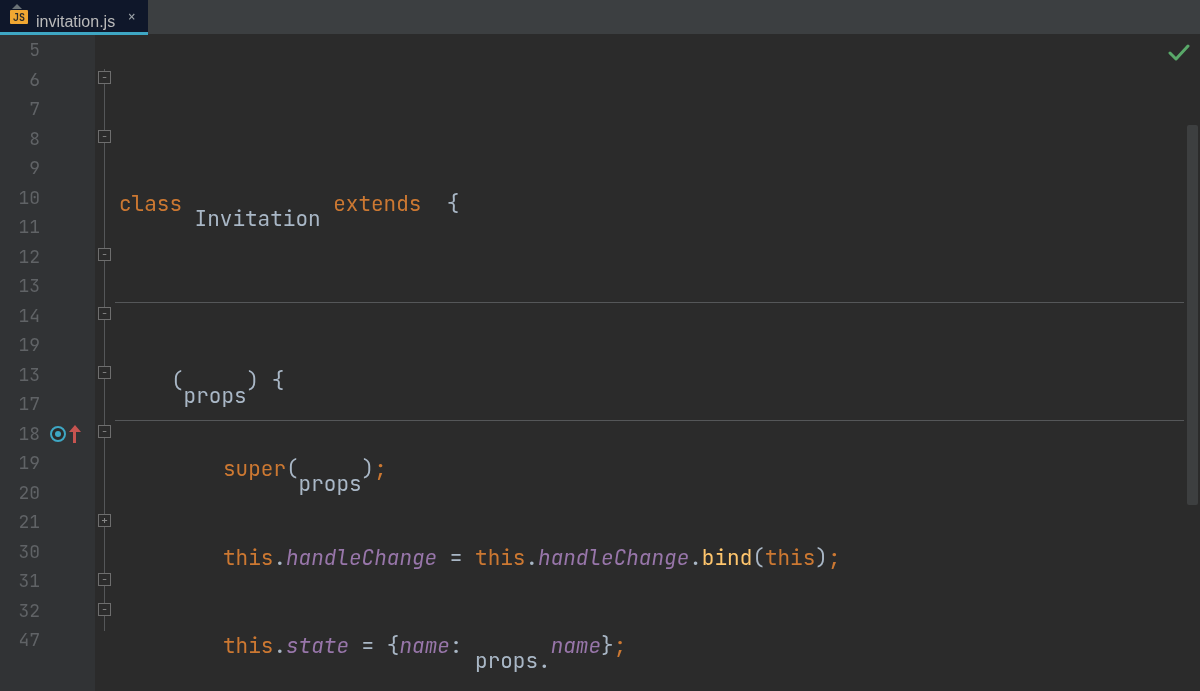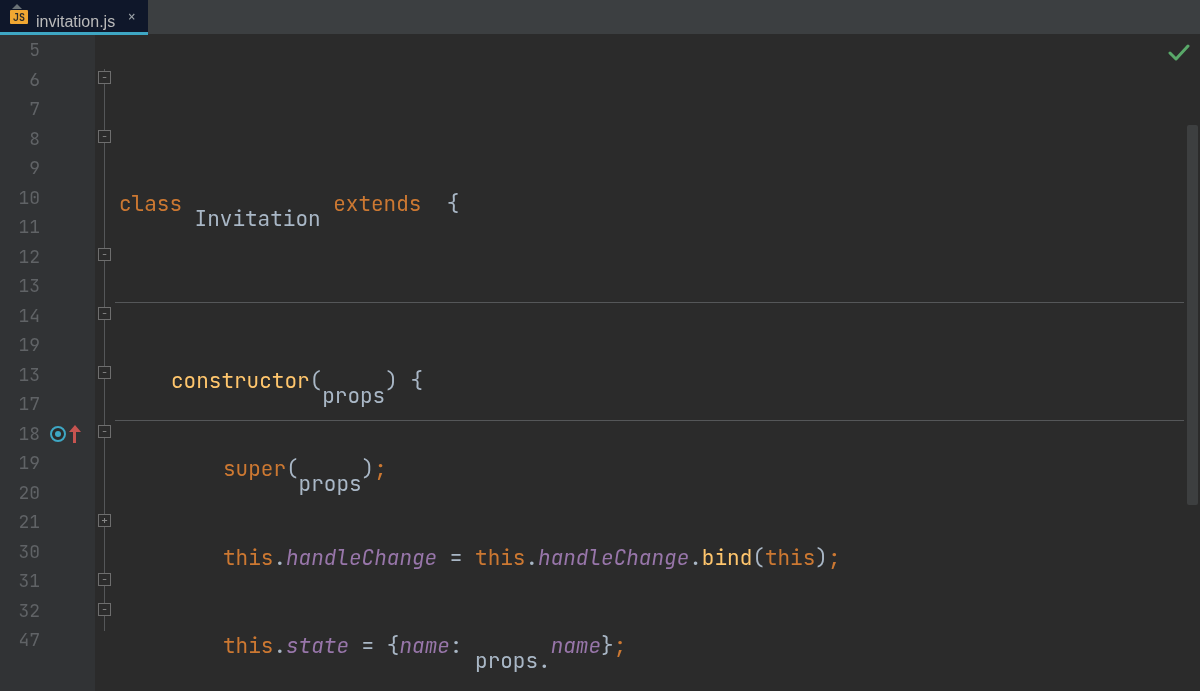--- a/index.html
+++ b/index.html
@@ -334,21 +334,21 @@
     <div class="fold-btn" style="top:568px;">−</div>
   </div>
 
   <div class="hr-sep" style="top:267px;"></div>
   <div class="hr-sep" style="top:385px;"></div>
 
   <div class="code">
     <div class="coderow"></div>
     <div class="coderow"><span class="kw">class</span><span> </span><span class="id">Invitation</span><span> </span><span class="kw">extends</span><span> </span><span> </span><span class="brace">{</span></div>
     <div class="coderow"></div>
-    <div class="coderow"><span class="indent w1"></span><span class="fn">constructor</span><span class="paren">(</span><span class="id">props</span><span class="paren">)</span><span> </span><span class="brace">{</span></div>
+    <div class="coderow"><span class="indent w1"></span><span class="paren">(</span><span class="id">props</span><span class="paren">)</span><span> </span><span class="brace">{</span></div>
     <div class="coderow"><span class="indent w2"></span><span class="kw">super</span><span class="paren">(</span><span class="id">props</span><span class="paren">)</span><span class="semi">;</span></div>
     <div class="coderow"><span class="indent w2"></span><span class="kw">this</span><span class="punc">.</span><span class="prop">handleChange</span><span class="punc"> = </span><span class="kw">this</span><span class="punc">.</span><span class="prop">handleChange</span><span class="punc">.</span><span class="fn">bind</span><span class="paren">(</span><span class="kw">this</span><span class="paren">)</span><span class="semi">;</span></div>
     <div class="coderow"><span class="indent w2"></span><span class="kw">this</span><span class="punc">.</span><span class="prop">state</span><span class="punc"> = </span><span class="brace">{</span><span class="prop">name</span><span class="punc">: </span><span class="id">props.</span><span class="prop">name</span><span class="brace">}</span><span class="semi">;</span></div>
     
     
     
     
     
     
     

